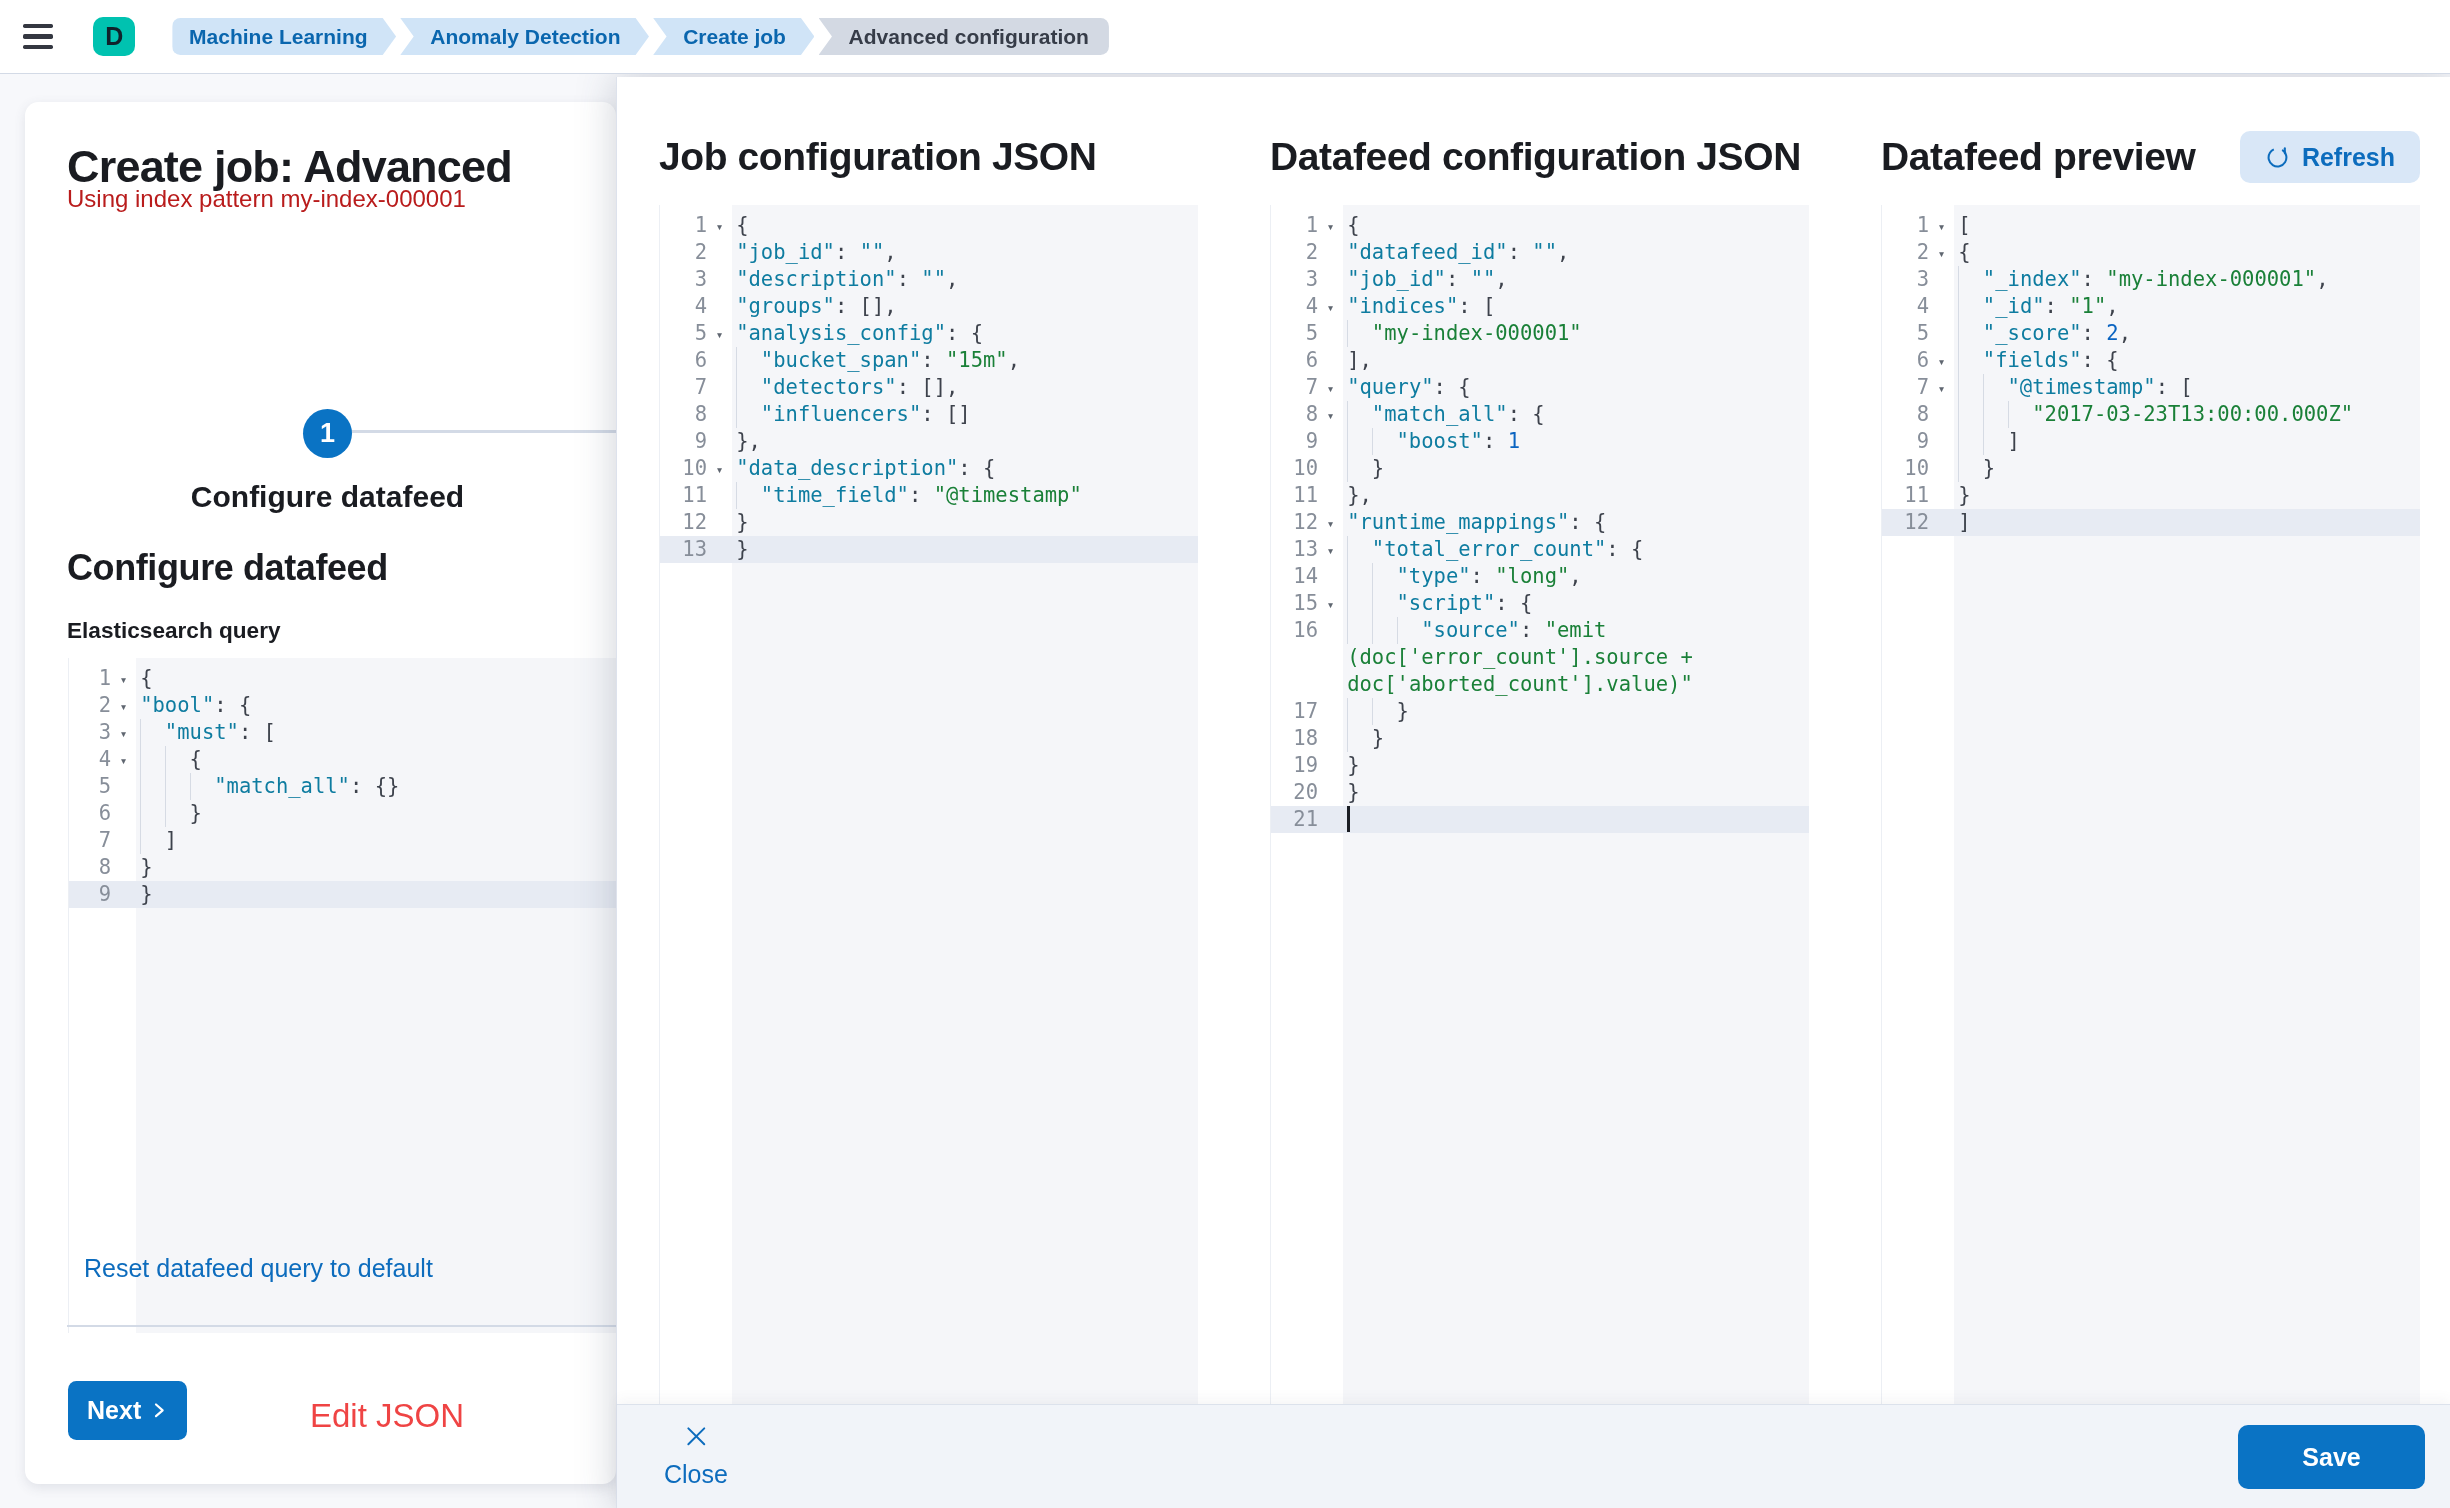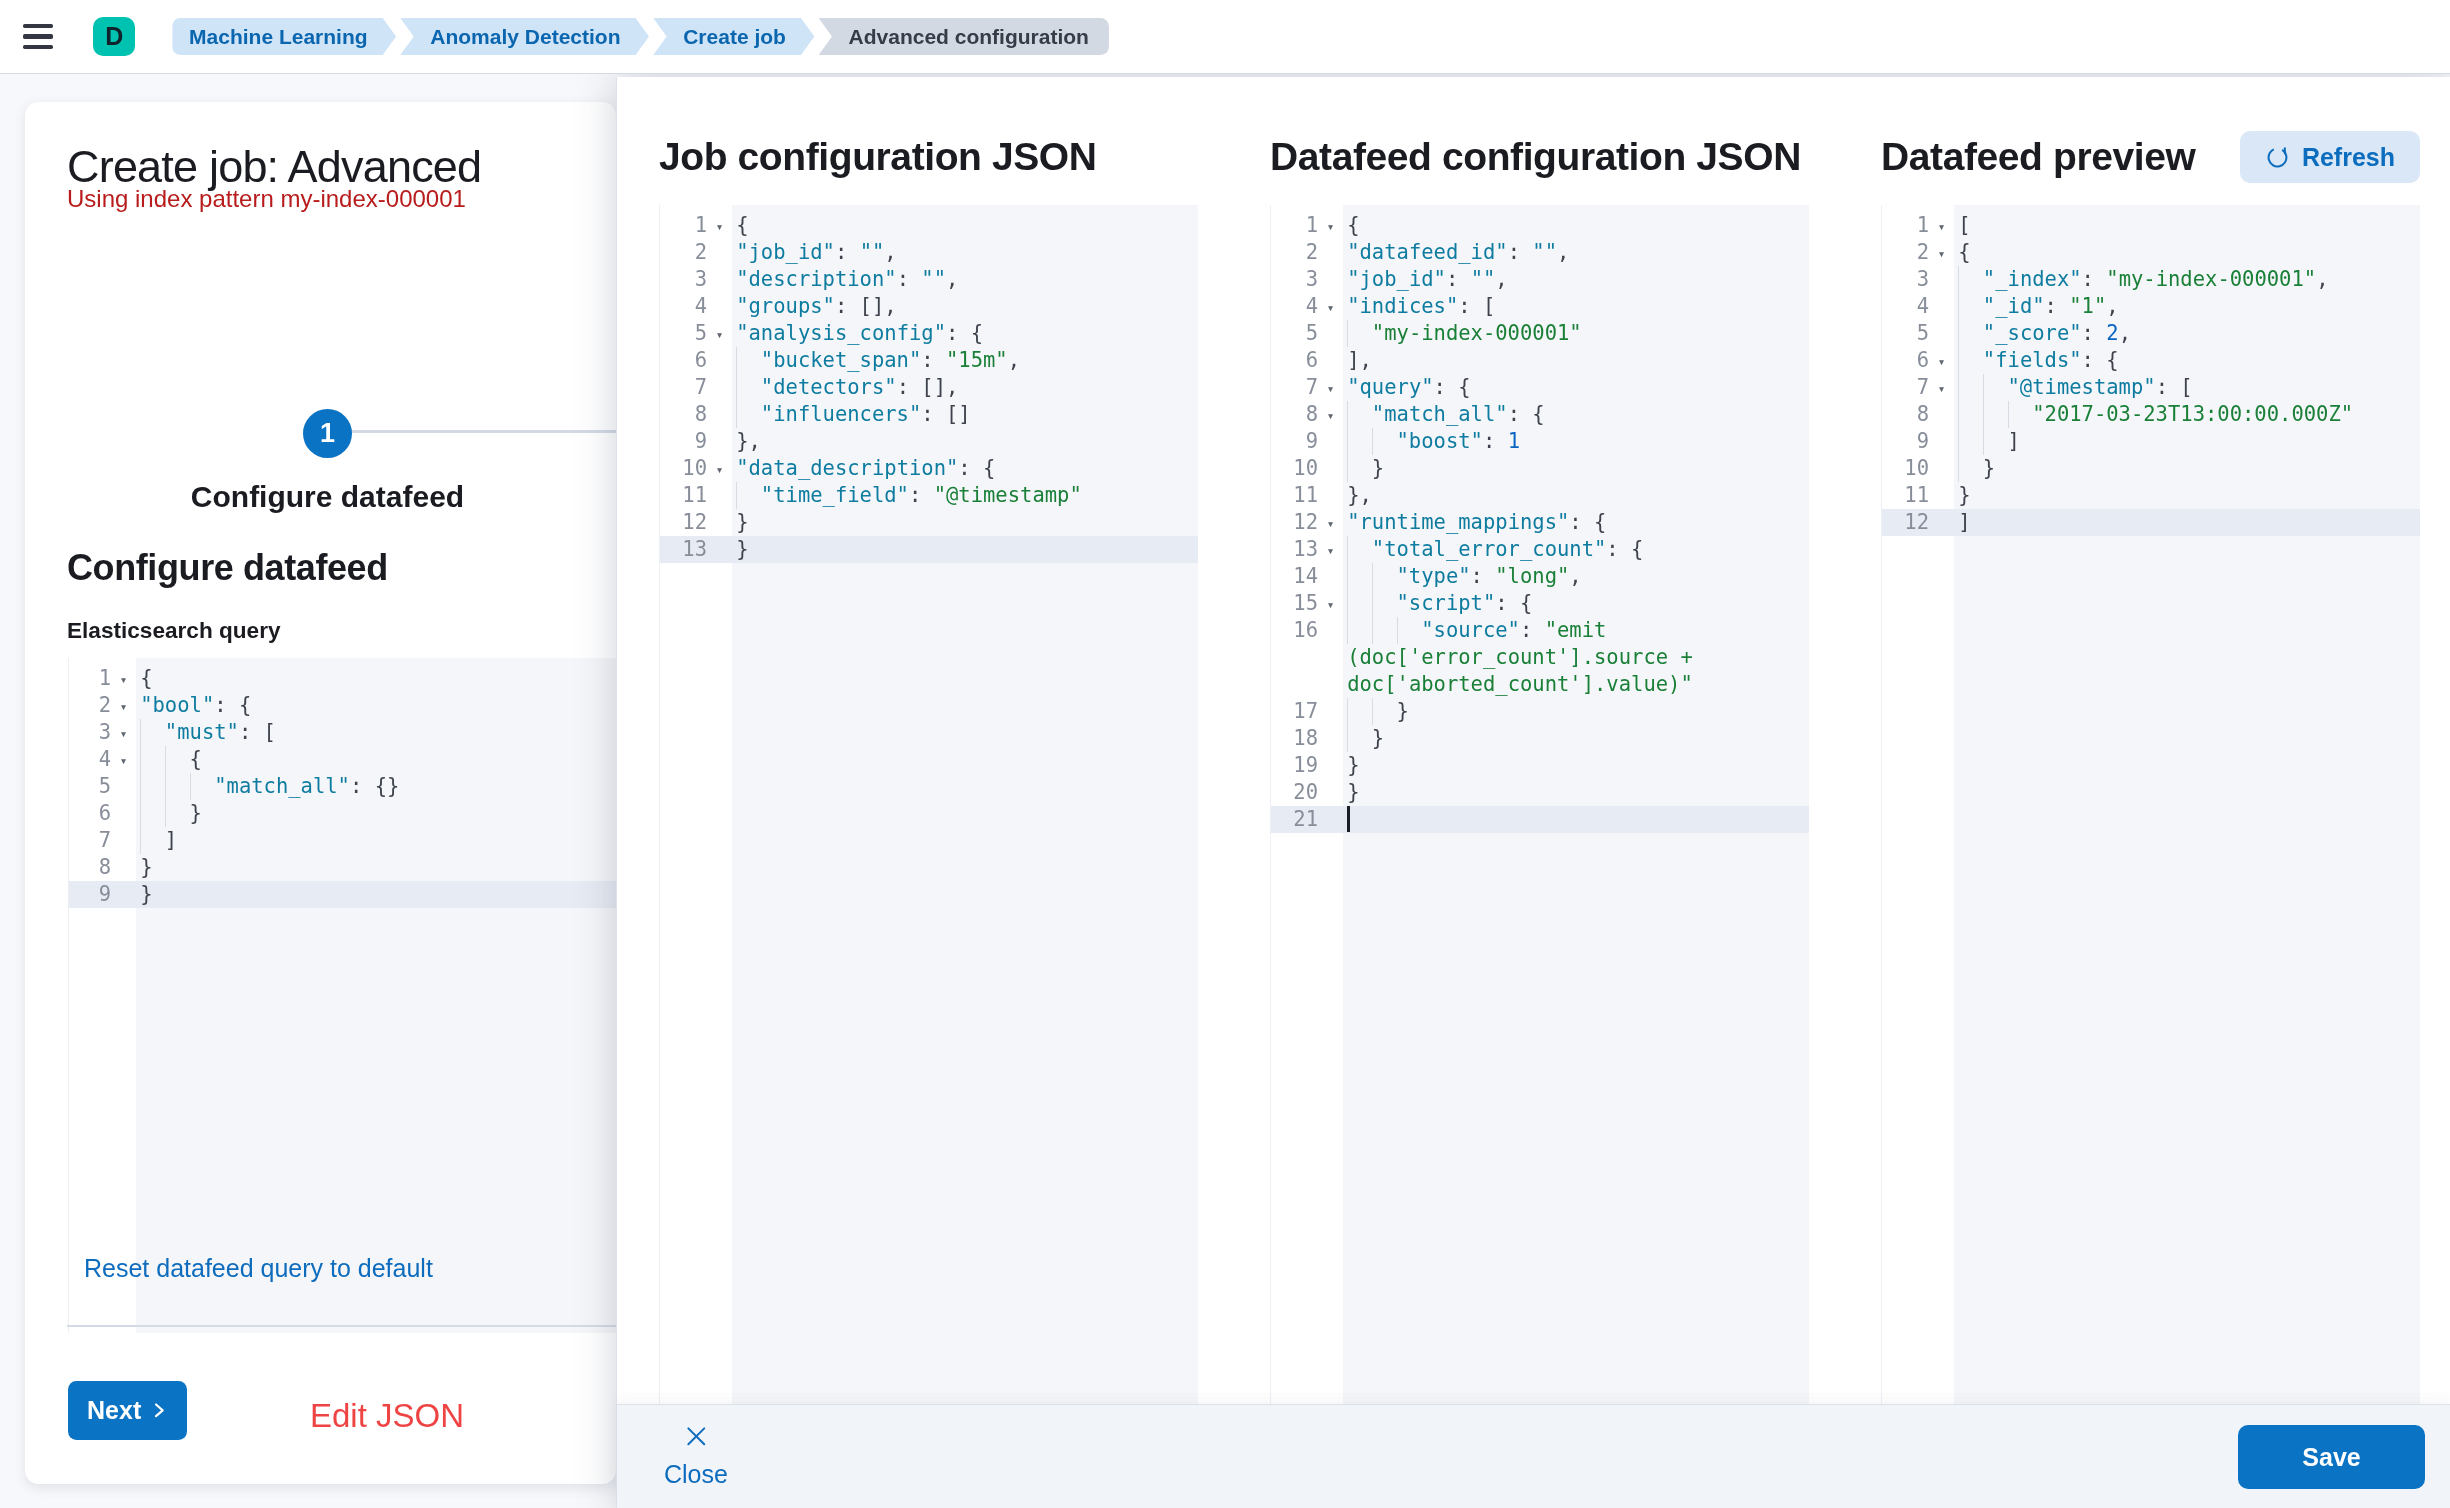--- a/index.html
+++ b/index.html
@@ -15,21 +15,21 @@
   .crumbs { display:flex; align-items:center; margin-left:37px; }
   .crumb { height:37px; display:flex; align-items:center; font-size:21px; font-weight:600; margin-right:4.2px; white-space:nowrap; cursor:pointer; }
   .crumb.link { background:#d0e4f7; color:#0a66ae; }
   .crumb.current { background:#d3d9e3; color:#363c48; cursor:default; }
   .crumb.first { clip-path:polygon(0 0, calc(100% - 13.4px) 0, 100% 50%, calc(100% - 13.4px) 100%, 0 100%); border-radius:8.4px 0 0 8.4px; padding:0 28.5px 0 16.7px; }
   .crumb.mid { clip-path:polygon(0 0, calc(100% - 13.4px) 0, 100% 50%, calc(100% - 13.4px) 100%, 0 100%, 13.4px 50%); padding:0 28.5px 0 30px; }
   .crumb.last { clip-path:polygon(0 0, 100% 0, 100% 100%, 0 100%, 13.4px 50%); border-radius:0 8.4px 8.4px 0; padding:0 20px 0 30px; }
 
   
   .wizard-panel { position:absolute; left:25px; top:102px; width:591px; height:1382px; background:#fff; border-radius:13.4px; box-shadow:0 3.3px 11.7px rgba(65,78,101,.12); z-index:5; }
-  .wiz-title { position:absolute; left:42px; top:39px; font-size:45px; font-weight:400; letter-spacing:-0.8px; color:#1a1c21; }
+  .wiz-title { position:absolute; left:42px; top:39px; font-size:45px; font-weight:700; letter-spacing:-0.8px; color:#1a1c21; }
   .wiz-subtitle { position:absolute; left:42px; top:83px; font-size:24px; color:#b91c1c; }
   .step-line { position:absolute; left:318px; top:328px; width:273px; height:2.5px; background:#d3dae6; }
   .step-circle { position:absolute; left:278px; top:307px; width:49px; height:49px; border-radius:50%; background:#0a73c4; color:#fff; font-size:27px; font-weight:600; display:flex; align-items:center; justify-content:center; cursor:pointer; }
   .step-label { position:absolute; left:88px; top:378px; width:429px; text-align:center; font-size:30px; font-weight:700; color:#1a1c21; }
   .wiz-section { position:absolute; left:42px; top:445px; font-size:36px; font-weight:700; letter-spacing:-0.4px; }
   .query-label { position:absolute; left:42px; top:435px; font-size:22.6px; font-weight:700; }
   .query-label { top:516px; }
   .es-editor { position:absolute; left:43px; top:464px; width:548px; height:767px; }
   .es-editor { top:556px; height:675px; }
   .reset-link { position:absolute; left:59px; top:1152px; font-size:25px; font-weight:500; color:#0d6cbd; cursor:pointer; }

